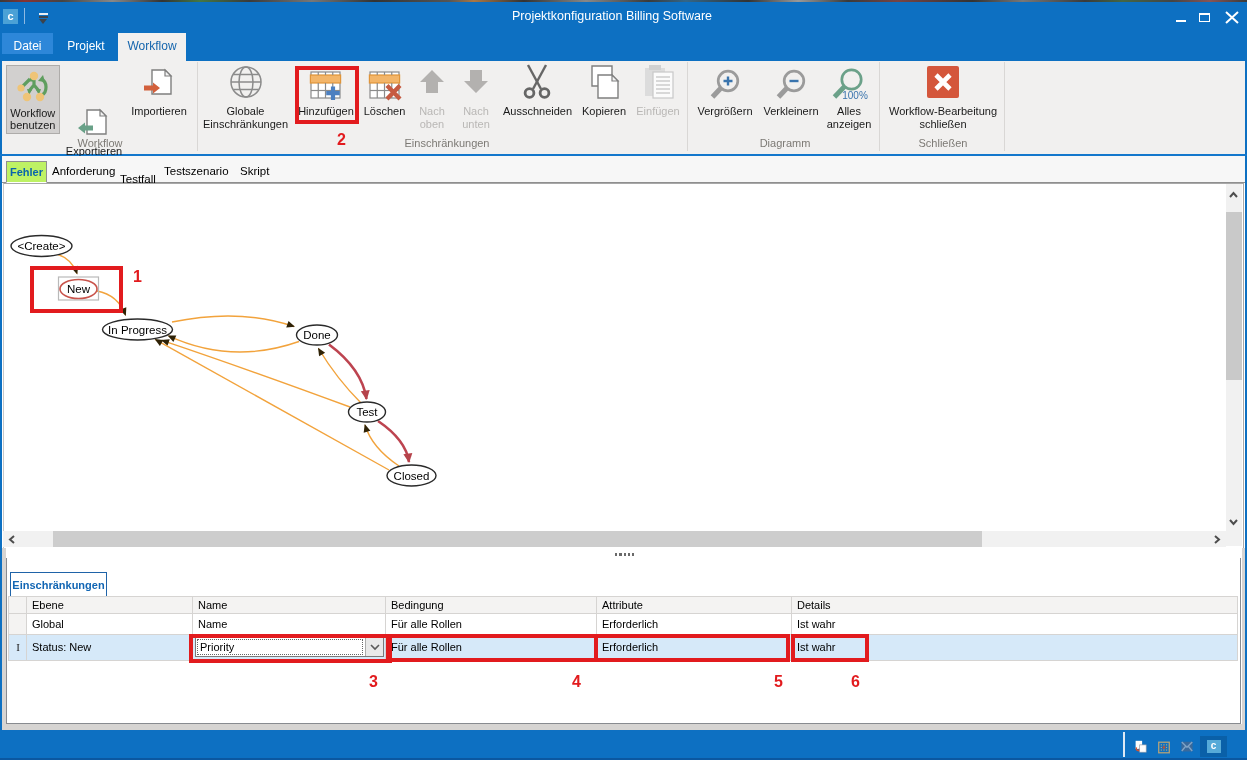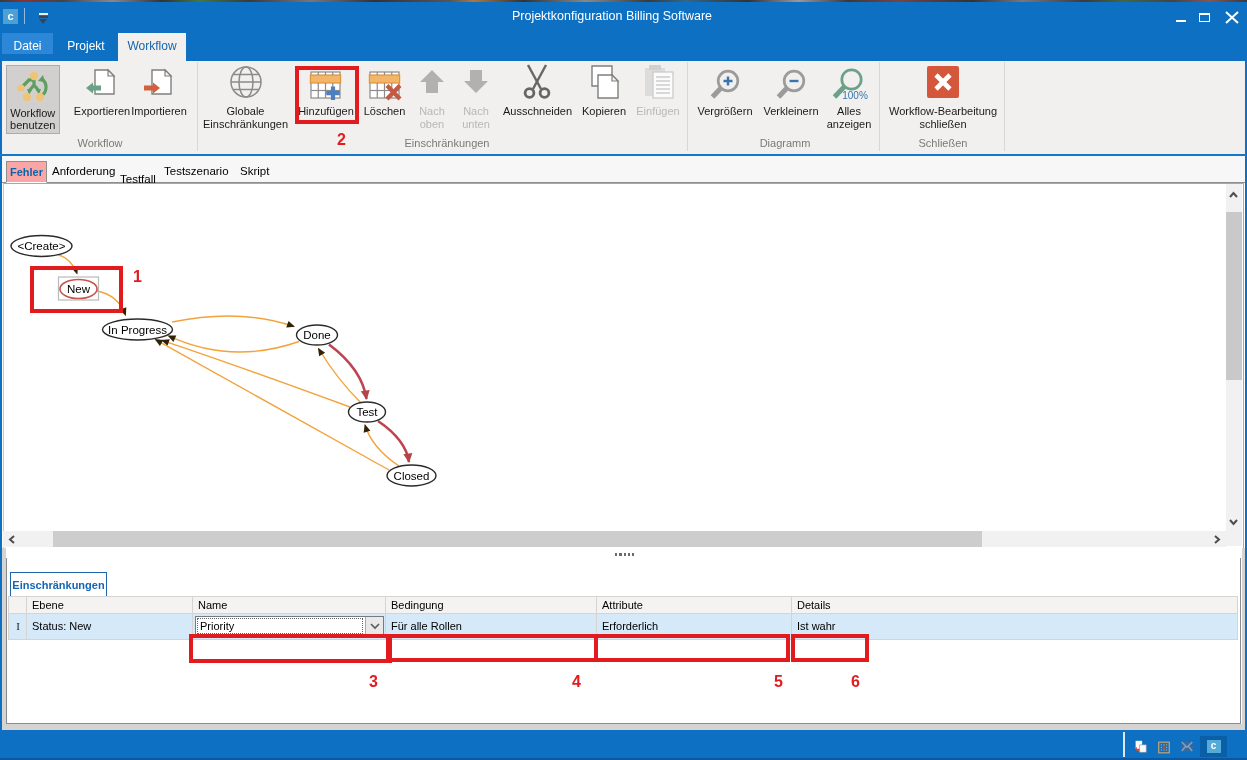--- a/index.html
+++ b/index.html
@@ -21,21 +21,21 @@
   .rbtn { position:absolute; top:61px; text-align:center; color:#1a1a1a; font-size:11px; }
   .rbtn .ic { height:43px; position:relative; }
   .rbtn .lb { line-height:12.5px; padding-top:1px; }
   .dis { color:#b9b7b5; }
   .gsep { position:absolute; top:62px; height:89px; width:1px; background:#d9d7d5; }
   .glabel { position:absolute; top:136.5px; height:14px; font-size:11px; color:#7c7974; text-align:center; width:120px; }
   
   #subtabs { left:2px; top:156px; width:1243px; height:26.5px; background:#f7f7f7; }
   #subtabline { left:2px; top:181.5px; width:1243px; height:1px; background:#8f8f8f; }
   .stab { position:absolute; top:164.5px; font-size:11.5px; color:#000; }
-  #stabFehler { left:6px; top:161px; width:41px; height:21.5px; border:1px solid #8f8f8f; border-bottom:1px solid #fff; background:#fca5a5; color:#0a64ad; font-weight:bold; font-size:11px; text-align:center; line-height:20px; z-index:2; }
+  #stabFehler { left:6px; top:161px; width:41px; height:21.5px; border:1px solid #8f8f8f; border-bottom:1px solid #fff; background:#bef264; color:#0a64ad; font-weight:bold; font-size:11px; text-align:center; line-height:20px; z-index:2; }
   
   #diag { left:3px; top:182.5px; width:1241px; height:365.5px; background:#fff; border-top:1px solid #a8a8a8; border-left:1px solid #c8c8c8; }
   
   #vsb { left:1226px; top:183.5px; width:16px; height:362.5px; background:#f1f1f1; }
   #vthumb { left:1226px; top:212px; width:16px; height:168px; background:#c9c9c9; }
   #hsb { left:3px; top:530.5px; width:1223px; height:16.5px; background:#f1f1f1; }
   #hthumb { left:53px; top:530.5px; width:929px; height:16.5px; background:#cdcdcd; }
   
   #lowpanel { left:5.5px; top:558px; width:1235.5px; height:165.5px; background:#fff; border:1px solid #888b90; border-top:none; }
   #etab { left:10px; top:571.5px; width:97px; height:24.5px; border:1.5px solid #1f63a8; border-bottom:none; background:#fff; color:#1266b4; font-weight:bold; font-size:11px; text-align:center; line-height:24px; z-index:2; }
@@ -95,21 +95,21 @@
    </g>
    <circle cx="6" cy="19" r="3.6" fill="#efc477"></circle>
    <circle cx="19" cy="7" r="4.2" fill="#efc477"></circle>
    <circle cx="12" cy="28" r="4.2" fill="#efc477"></circle>
    <circle cx="25" cy="28" r="4.2" fill="#efc477"></circle>
   </svg>
  </div>
  <div class="lb">Workflow<br>benutzen</div>
 </div>
 
-<div class="rbtn" style="left:72px;width:60px;">
+<div class="rbtn" style="left:64px;width:60px;margin-top:40px;">
  <div class="ic"><svg width="40" height="40" viewBox="0 0 40 40" style="margin-top:1px">
   <path d="M13,8 L26,8 L32,14 L32,32 L13,32 Z" fill="#fff" stroke="#7f7f7f" stroke-width="1.4"></path>
   <path d="M26,8 L26,14 L32,14 Z" fill="#f4f4f4" stroke="#7f7f7f" stroke-width="1.2"></path>
   <path d="M4,26 L11,20.5 L11,23.5 L19,23.5 L19,28.5 L11,28.5 L11,31.5 Z" fill="#69a188"></path>
  </svg></div>
  <div class="lb">Exportieren</div>
 </div>
 
 <div class="rbtn" style="left:129px;width:60px;">
  <div class="ic"><svg width="40" height="40" viewBox="0 0 40 40" style="margin-top:1px">
@@ -349,20 +349,28 @@
       <col>
     </colgroup>
 <tbody>
       <tr class="hdr">
         <td class="rowind"></td>
         <td>Ebene</td>
         <td>Name</td>
         <td>Bedingung</td>
         <td>Attribute</td>
         <td>Details</td>
+      </tr>
+<tr>
+        <td class="rowind"></td>
+        <td>Global</td>
+        <td>Name</td>
+        <td>Für alle Rollen</td>
+        <td>Erforderlich</td>
+        <td>Ist wahr</td>
       </tr>
 <tr class="sel">
         <td class="rowind" style="text-align:center;font-size:11px;color:#222;font-family:'Liberation Serif',serif;">I</td>
         <td>Status: New</td>
 <td style="padding:0;">
           <div style="position:relative;height:20px;margin:2px 1px 2px 2px;background:#fff;border:1px solid #7a7a7a;">
             <div style="position:absolute;left:1px;top:1px;right:20px;bottom:1px;border:1px dotted #666;"></div>
             <span style="position:absolute;left:4px;top:3px;">Priority</span>
             <span style="position:absolute;right:0;top:0;width:18px;height:18px;background:#e9e9e9;border-left:1px solid #ababab;"><svg width="18" height="18">
                 <path d="M5,7 L9,11 L13,7" stroke="#5a5a5a" stroke-width="1.6" fill="none"></path>

